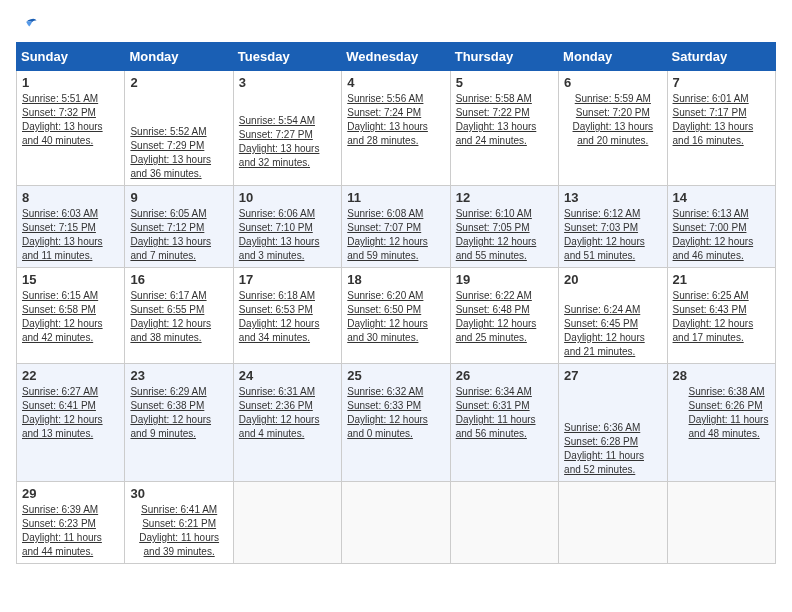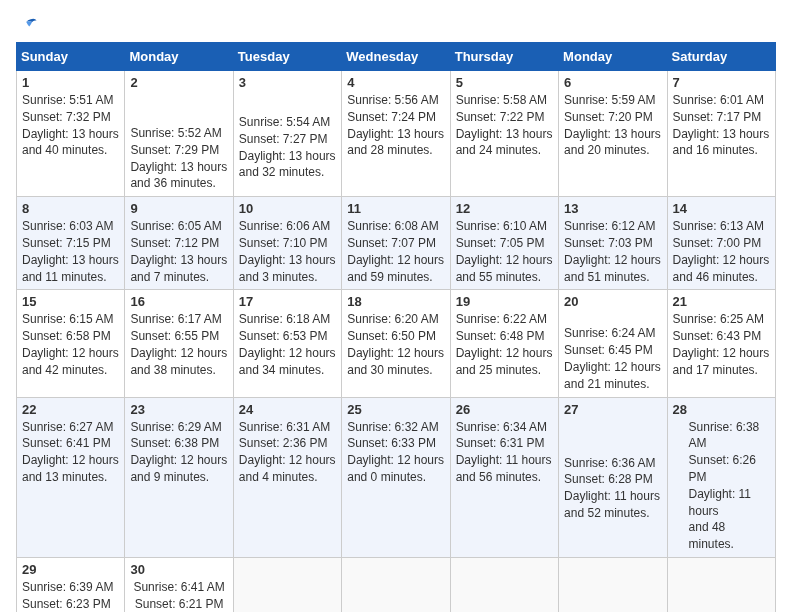--- a/index.html
+++ b/index.html
@@ -67,23 +67,24 @@
       background: #f0f4fc;
     }
     .day-number {
       font-size: 13px;
       font-weight: bold;
       color: #333;
       display: block;
       margin-bottom: 2px;
     }
     .day-info {
-      font-size: 12px;
+      font-size: 10px;
       color: #333;
       line-height: 1.4;
+      text-decoration: underline;
     }
     .empty-cell {
       background: #f9f9f9 !important;
     }
     .logo-row {
       display: flex;
       align-items: center;
       gap: 2px;
     }
     .logo-word {
@@ -158,21 +159,21 @@
         </td>
         <td>
           <span class="day-number">5</span>
           <div class="day-info" style="white-space: pre-line;">Sunrise: 5:58 AM
 Sunset: 7:22 PM
 Daylight: 13 hours
 and 24 minutes.</div>
         </td>
         <td>
           <span class="day-number">6</span>
-          <div class="day-info" style="white-space: pre-line;">Sunrise: 5:59 AM
+          <div class="day-info" style="white-space: pre-line; text-align: center;">Sunrise: 5:59 AM
 Sunset: 7:20 PM
 Daylight: 13 hours
 and 20 minutes.</div>
         </td>
         <td>
           <span class="day-number">7</span>
           <div class="day-info" style="white-space: pre-line;">Sunrise: 6:01 AM
 Sunset: 7:17 PM
 Daylight: 13 hours
 and 16 minutes.</div>

